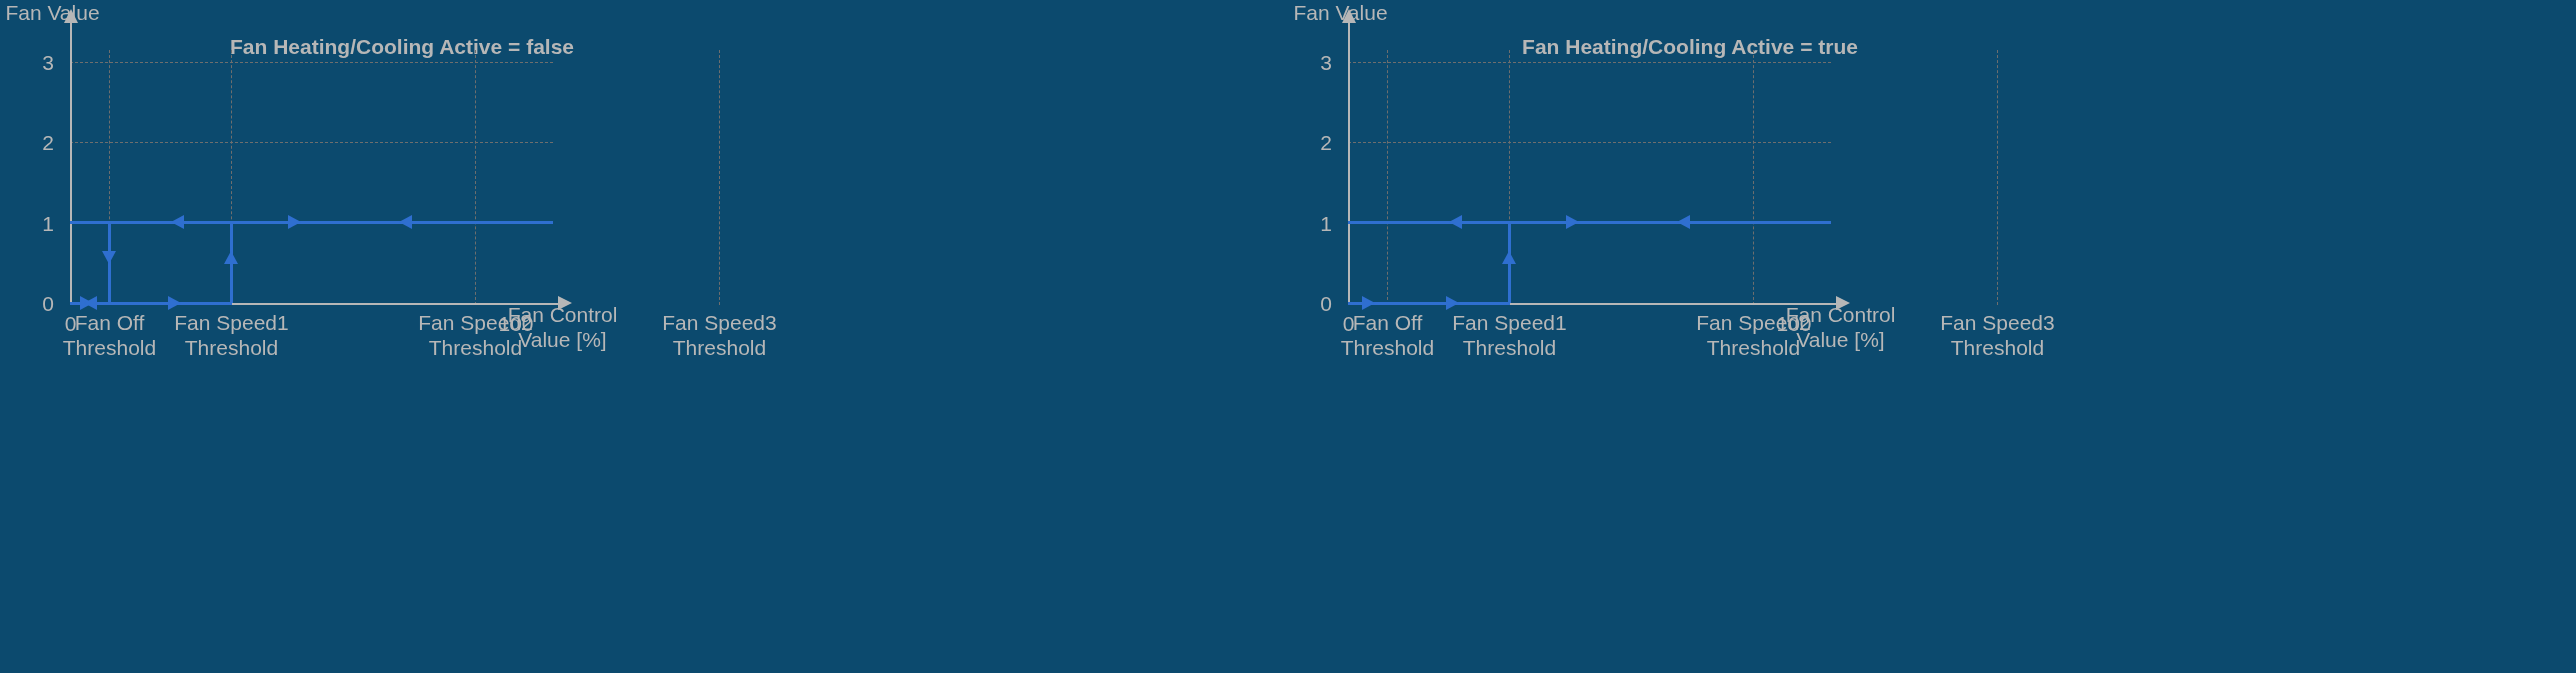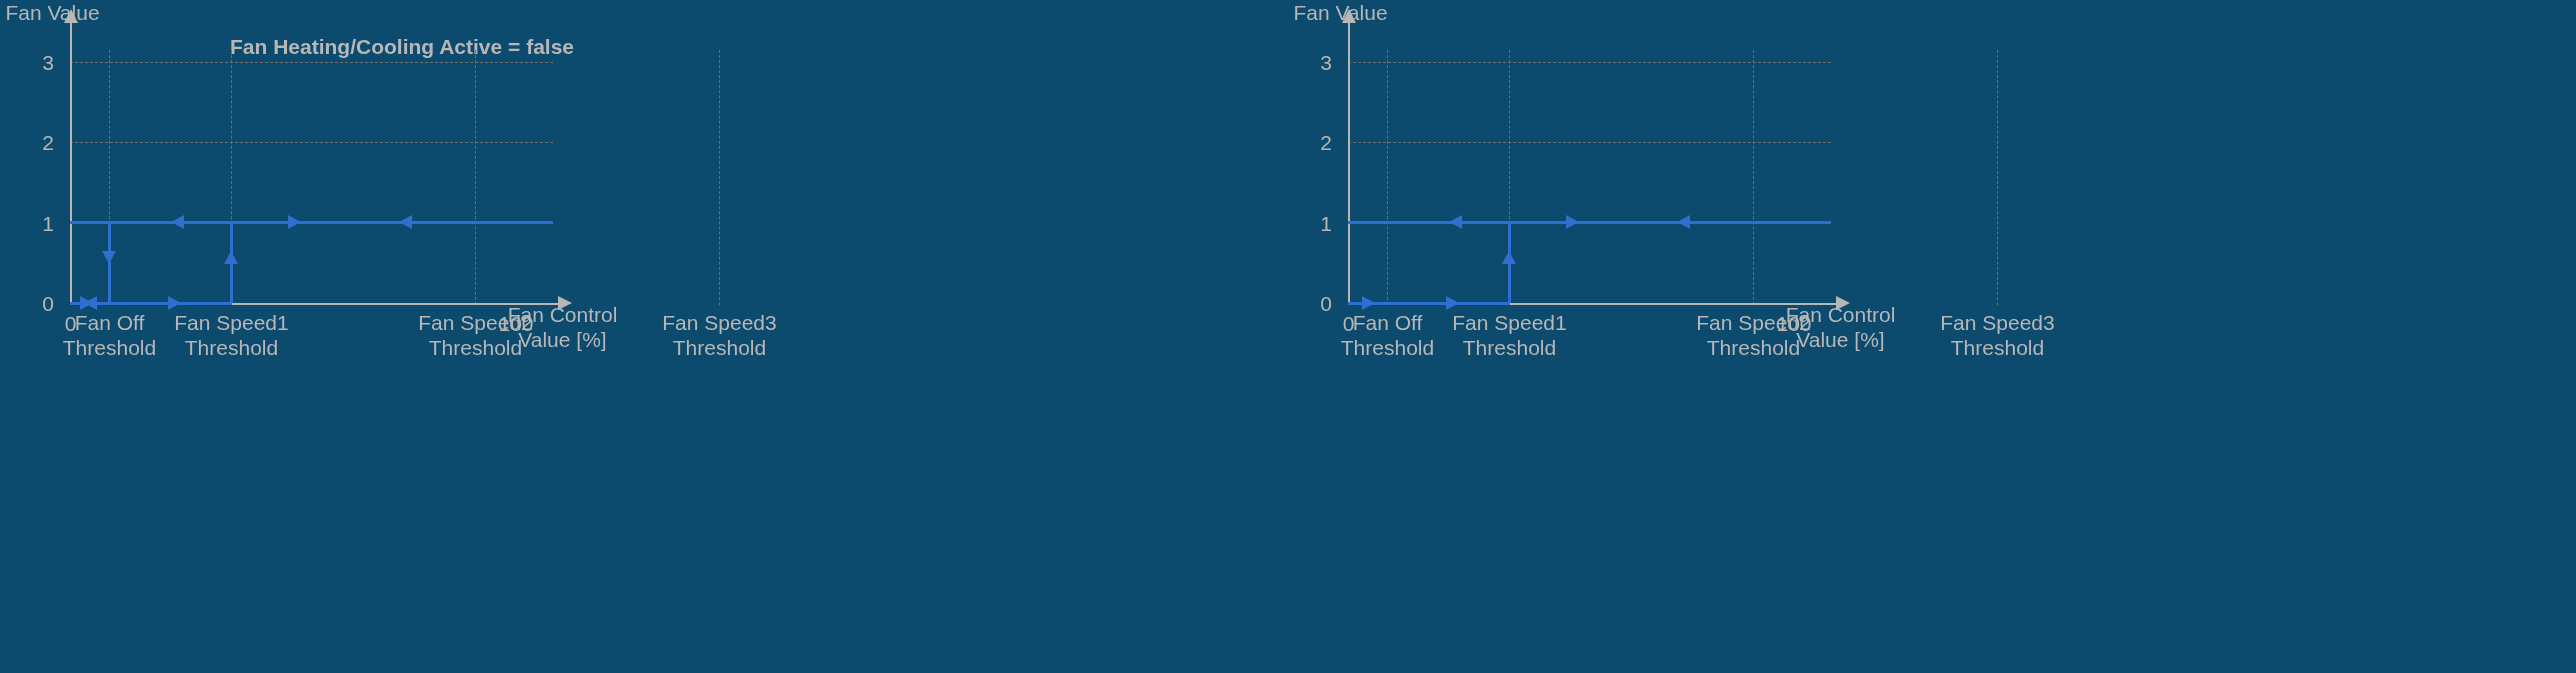--- a/index.html
+++ b/index.html
@@ -104,20 +104,21 @@
     <div class="sig-arrow down" style="left:102px;top:251px;"></div>
 
     <div class="sig-v" style="left:230px;top:221px;height:82px;"></div>
     <div class="sig-arrow up" style="left:224px;top:251px;"></div>
   </div>
 
   <div class="panel right">
 
     <span class="axis-caption" style="left:5.4px;top:1.3px;">Fan Value</span>
 
+    <span class="plot-title" style="left:134px;top:35px;width:536px;">Fan Heating/Cooling Active = true</span>
 
     <div class="gridline-h" style="left:60px;top:62px;width:483px;"></div>
     <div class="gridline-h" style="left:60px;top:142px;width:483px;"></div>
 
     <div class="gridline-v" style="left:99px;top:50px;height:255px;"></div>
     <div class="gridline-v" style="left:221px;top:50px;height:255px;"></div>
     <div class="gridline-v" style="left:465px;top:50px;height:255px;"></div>
     <div class="gridline-v" style="left:709px;top:50px;height:255px;"></div>
 
     <div class="axis-line v" style="left:60px;top:23px;height:282px;"></div>

